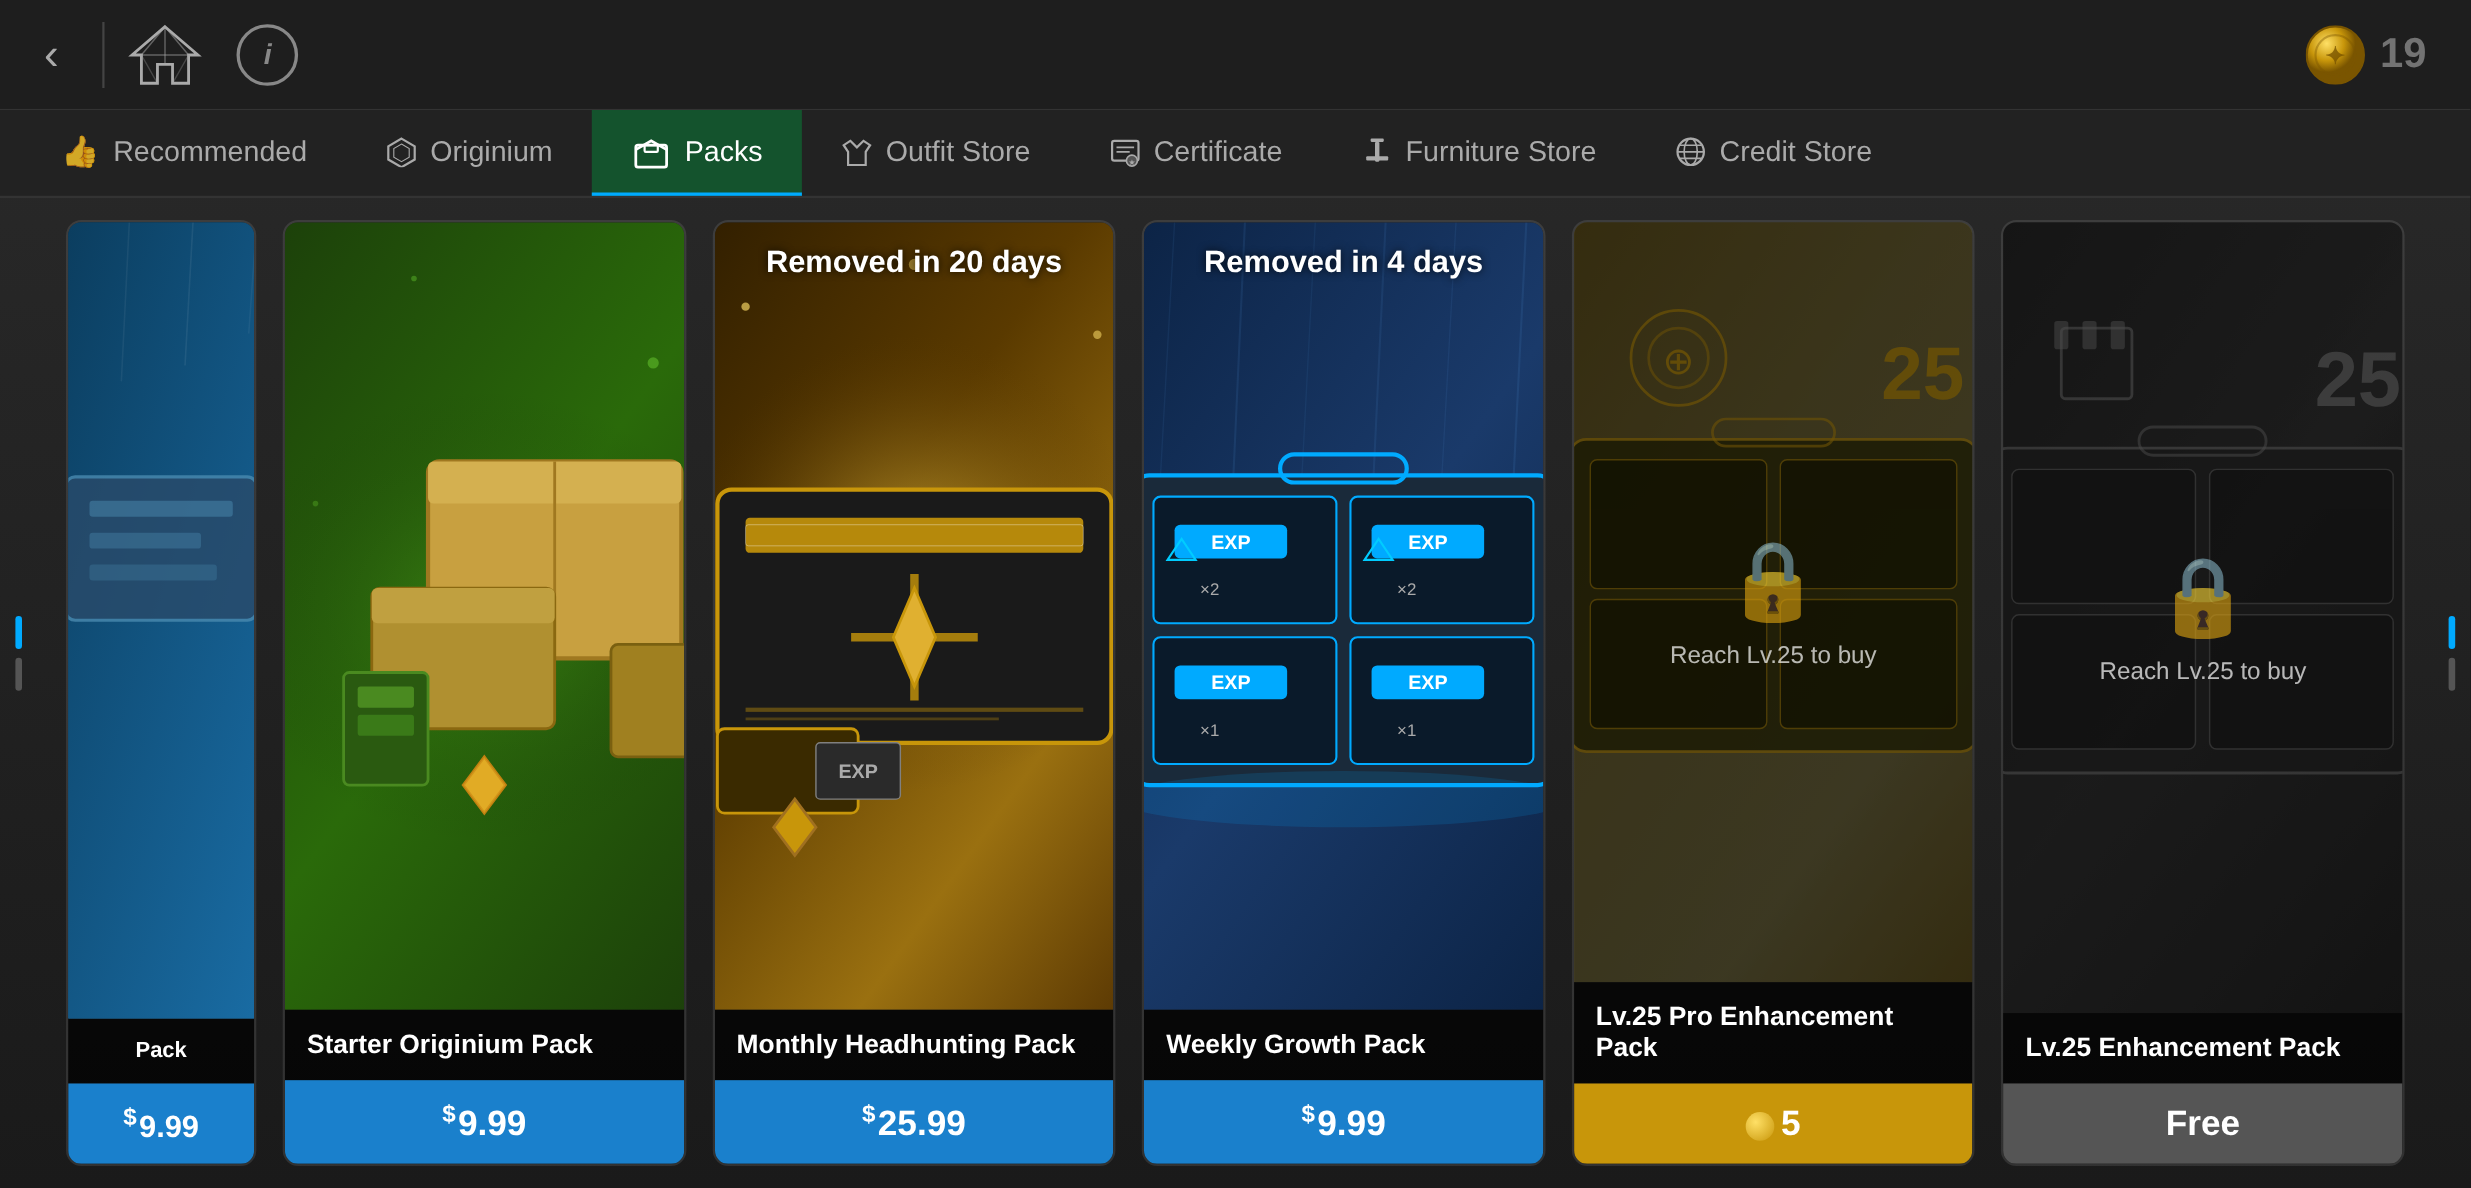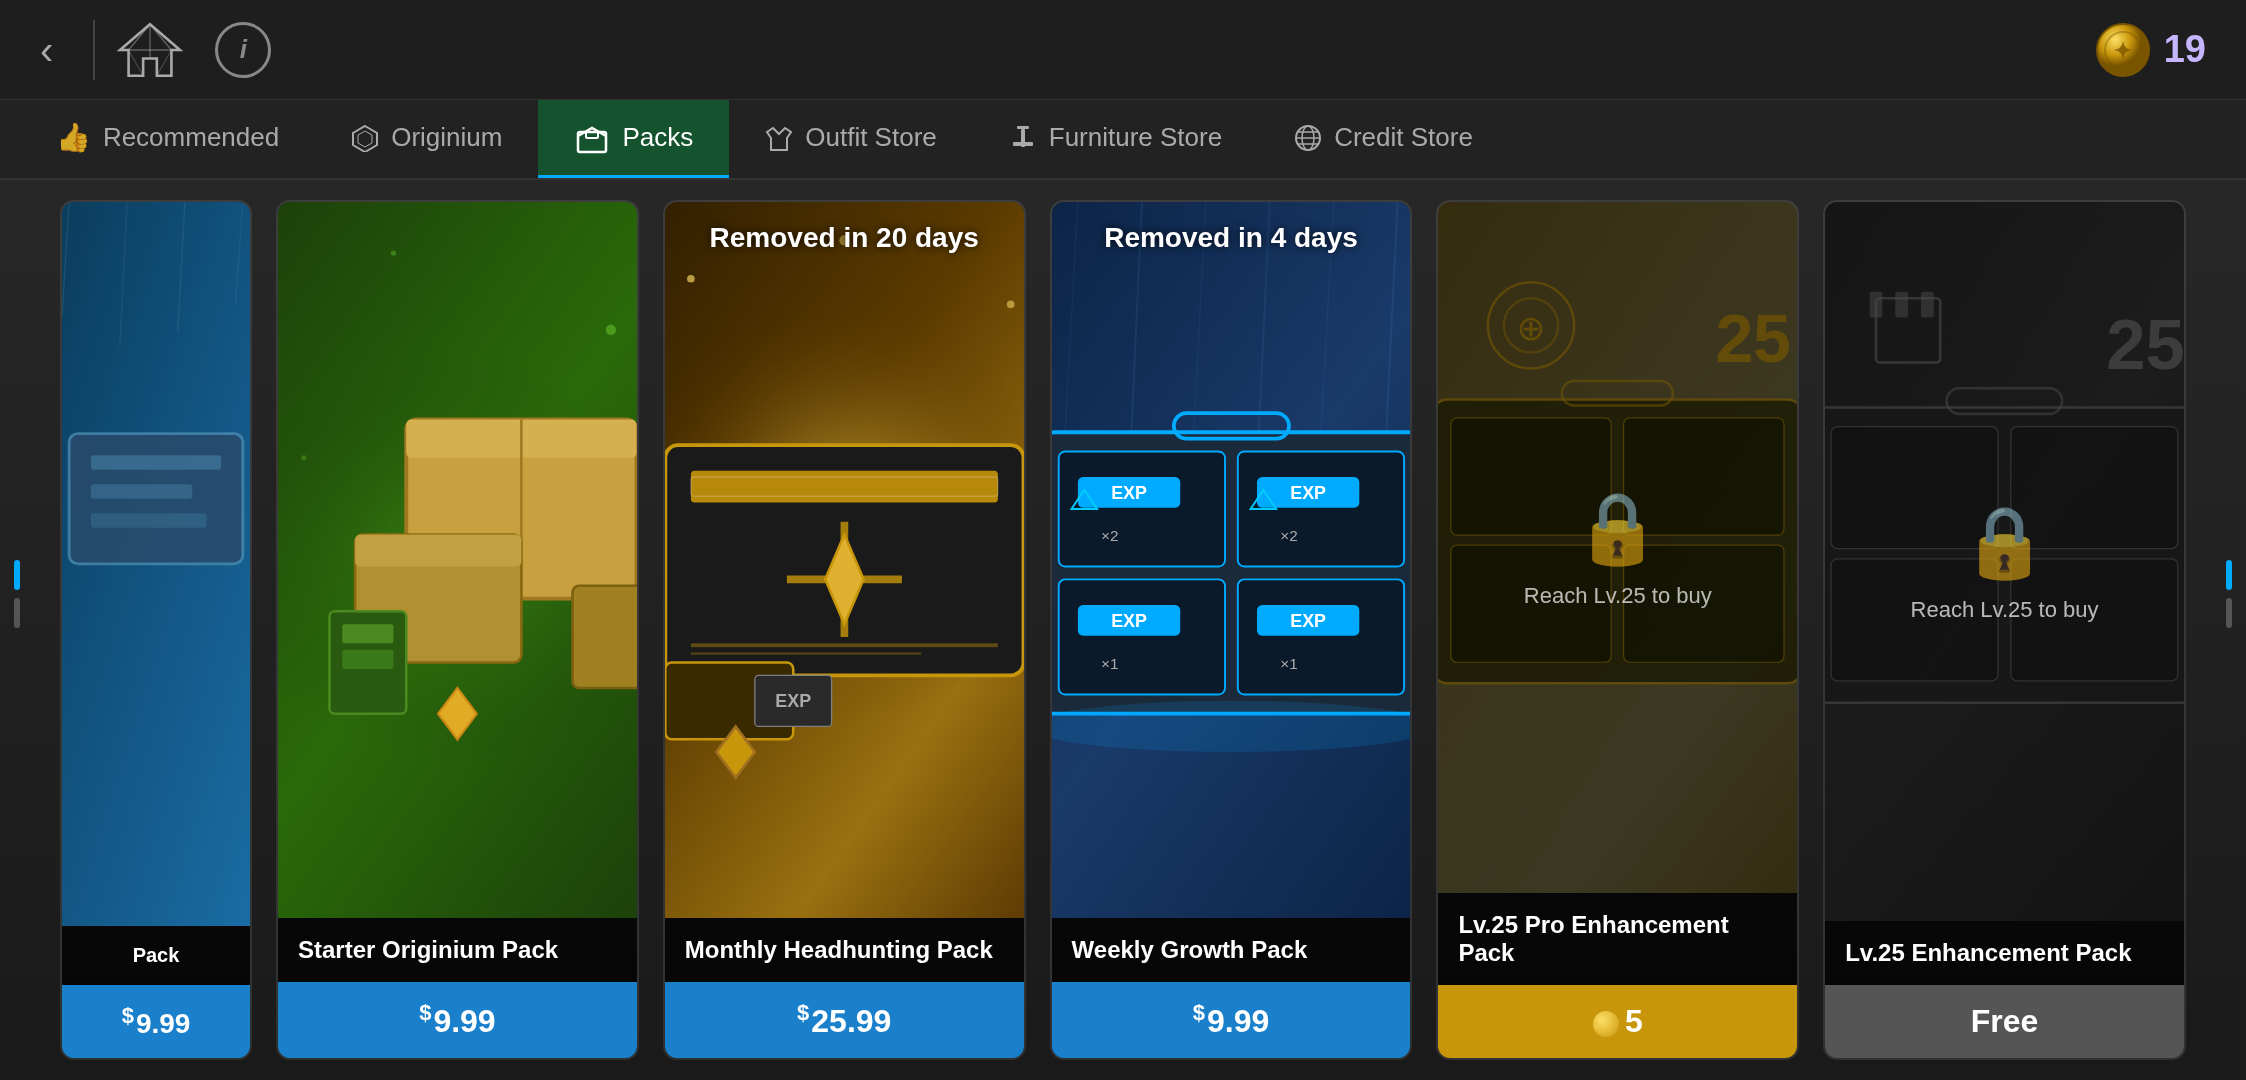--- a/index.html
+++ b/index.html
@@ -84,21 +84,21 @@
       align-items: center;
       gap: 14px;
     }
 
     .currency-icon {
       width: 54px;
       height: 54px;
     }
 
     .currency-amount {
-      color: #c4b5fd;
+      color: #737373;
       font-size: 38px;
       font-weight: bold;
     }
 
     
     .nav-tabs {
       display: flex;
       align-items: stretch;
       background: #222;
       height: 80px;
@@ -267,21 +267,21 @@
       background: #00aaff;
     }
 
     .right-indicator {
       right: 10px;
       left: auto;
     }
 
     
     .store-card-partial {
-      width: 192px;
+      width: 173px;
       min-width: 100px;
       border-radius: 14px;
       overflow: hidden;
       display: flex;
       flex-direction: column;
       position: relative;
       cursor: pointer;
       border: 2px solid rgba(255,255,255,0.1);
     }
 
@@ -375,20 +375,30 @@
         <path d="M4 16 L18 8 L32 16" fill="none" stroke="#fff" stroke-width="2.5"></path>
         <rect x="12" y="12" width="12" height="6" rx="1" fill="none" stroke="#fff" stroke-width="2"></rect>
       </svg>
       <span>Packs</span>
     </div>
     <div class="nav-tab">
       <svg width="28" height="28" viewBox="0 0 28 28">
         <path d="M8,4 L14,10 L20,4 L26,8 L22,14 L22,26 L6,26 L6,14 L2,8 Z" fill="none" stroke="#aaa" stroke-width="2"></path>
       </svg>
       <span>Outfit Store</span>
+    </div>
+    <div class="nav-tab">
+      <svg width="28" height="28" viewBox="0 0 28 28">
+        <rect x="2" y="4" width="24" height="18" rx="2" fill="none" stroke="#aaa" stroke-width="2"></rect>
+        <line x1="6" y1="10" x2="22" y2="10" stroke="#aaa" stroke-width="1.5"></line>
+        <line x1="6" y1="14" x2="18" y2="14" stroke="#aaa" stroke-width="1.5"></line>
+        <circle cx="20" cy="22" r="5" fill="#555" stroke="#aaa" stroke-width="1.5"></circle>
+        <text x="20" y="26" text-anchor="middle" font-size="7" fill="#aaa">★</text>
+      </svg>
+      <span>Certificate</span>
     </div>
     <div class="nav-tab">
       <svg width="28" height="28" viewBox="0 0 28 28">
         <rect x="8" y="2" width="12" height="3" fill="#aaa" rx="1"></rect>
         <rect x="12" y="5" width="4" height="18" fill="#aaa" rx="1"></rect>
         <rect x="4" y="18" width="20" height="4" fill="#aaa" rx="1"></rect>
       </svg>
       <span>Furniture Store</span>
     </div>
     <div class="nav-tab">

